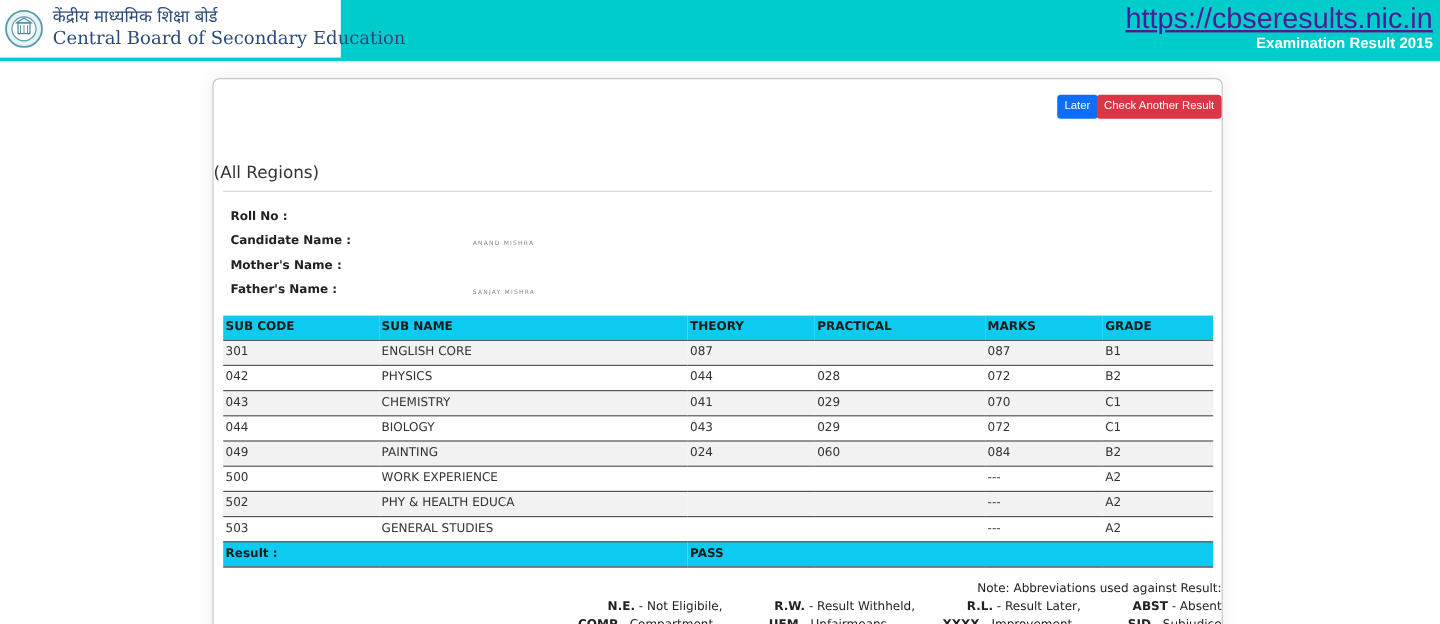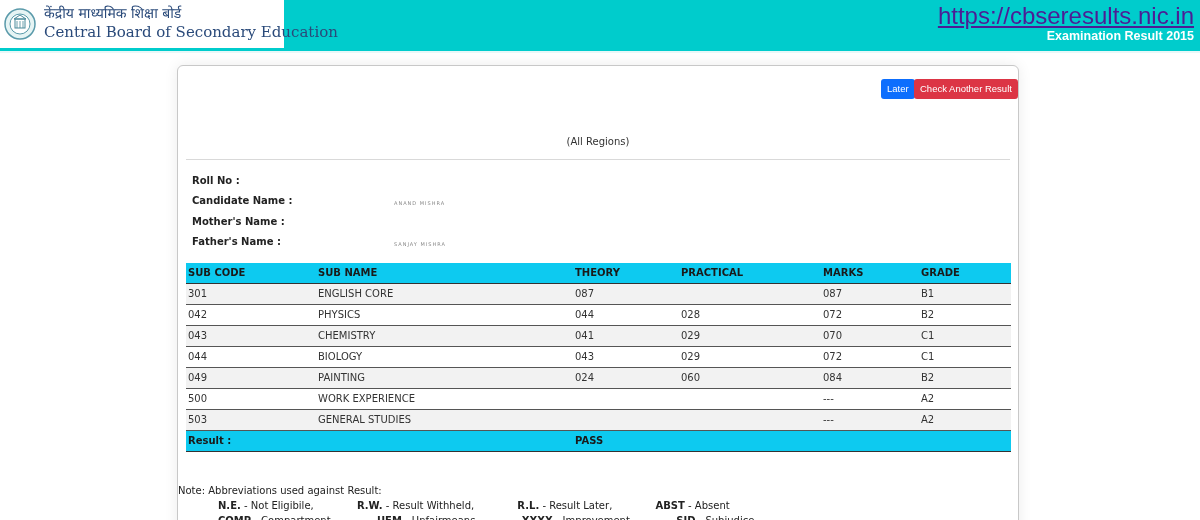--- a/index.html
+++ b/index.html
@@ -15,34 +15,34 @@
   .site-sub { position: absolute; right: 6px; top: 29px; font-size: 12.5px; color: #ffffff; font-weight: bold; font-family: "Liberation Sans", sans-serif; }
   .topline { position: absolute; left: 0; top: 51px; width: 1200px; height: 2px; background: #e8f8f8; }
 
   .card { position: absolute; left: 177px; top: 65px; width: 842px; height: 480px; background: #ffffff; border: 1px solid #c8c8c8; border-radius: 6px; box-shadow: 0 0 14px rgba(0,0,0,0.08); }
 
   .btn { position: absolute; top: 13px; height: 20px; font-size: 9.5px; color: #ffffff; border-radius: 3px; line-height: 20px; padding: 0 6px; font-family: "Liberation Sans", sans-serif; border: none; cursor: pointer; }
   .btn-print { left: 703px; background: #0d6efd; }
   .btn-check { left: 736px; background: #dc3545; }
 
   .title { position: absolute; left: 0; width: 100%; top: 48px; text-align: center; font-size: 13.5px; color: #222; font-family: "DejaVu Sans", sans-serif; }
-  .subtitle { position: absolute; left: 0; width: 100%; top: 70px; text-align: center; font-size: 10px; color: #333; }
+  .subtitle { position: absolute; left: 0; width: 100%; top: 70px; text-align: left; font-size: 14px; color: #333; }
   .hr { position: absolute; left: 8px; width: 824px; top: 93px; height: 1px; background: #d9d9d9; }
 
   .info { position: absolute; left: 14px; font-size: 10px; font-weight: bold; color: #222; }
   .info-val { position: absolute; left: 216px; font-size: 5px; color: #888; letter-spacing: 1px; }
 
   table.results { position: absolute; left: 8px; top: 197px; width: 825px; border-collapse: collapse; font-size: 10px; }
   table.results th { background: #0dcaf0; text-align: left; font-weight: bold; height: 20px; padding: 0 2px; color: #1a1a1a; border-bottom: 1px solid #333; }
   table.results td { height: 21px; padding: 0 2px; color: #333; border-bottom: 1px solid #555; }
   table.results tbody tr:nth-child(odd) td { background: #f2f2f2; }
   table.results tbody tr:nth-child(even) td { background: #ffffff; }
   table.results tr.result-row td { background: #0dcaf0 !important; font-weight: bold; color: #1a1a1a; border-bottom: 1px solid #333; }
 
-  .note { position: absolute; left: 0; width: 100%; text-align: left; font-size: 10px; color: #222; }
+  .note { position: absolute; left: 0; width: 100%; text-align: right; font-size: 10px; color: #222; }
   .note b { font-weight: bold; margin-left: 40px; }
 </style>
 </head>
 <body>
 
 <div class="topbar">
   <div class="brand">
     <svg class="logo" viewBox="0 0 34 40">
       <circle cx="17" cy="20" r="15" fill="#e6f4f4" stroke="#5a9aaa" stroke-width="1.5"></circle>
       <circle cx="17" cy="20" r="10" fill="#ffffff" stroke="#5a9aaa" stroke-width="1"></circle>
@@ -138,20 +138,28 @@
       </tr>
       <tr>
         <td>500</td>
         <td>WORK EXPERIENCE</td>
         <td></td>
         <td></td>
         <td>---</td>
         <td>A2</td>
       </tr>
       <tr>
+        <td>502</td>
+        <td>PHY &amp; HEALTH EDUCA</td>
+        <td></td>
+        <td></td>
+        <td>---</td>
+        <td>A2</td>
+      </tr>
+      <tr>
         <td>503</td>
         <td>GENERAL STUDIES</td>
         <td></td>
         <td></td>
         <td>---</td>
         <td>A2</td>
       </tr>
       <tr class="result-row">
         <td colspan="2">Result :</td>
         <td colspan="4">PASS</td>

